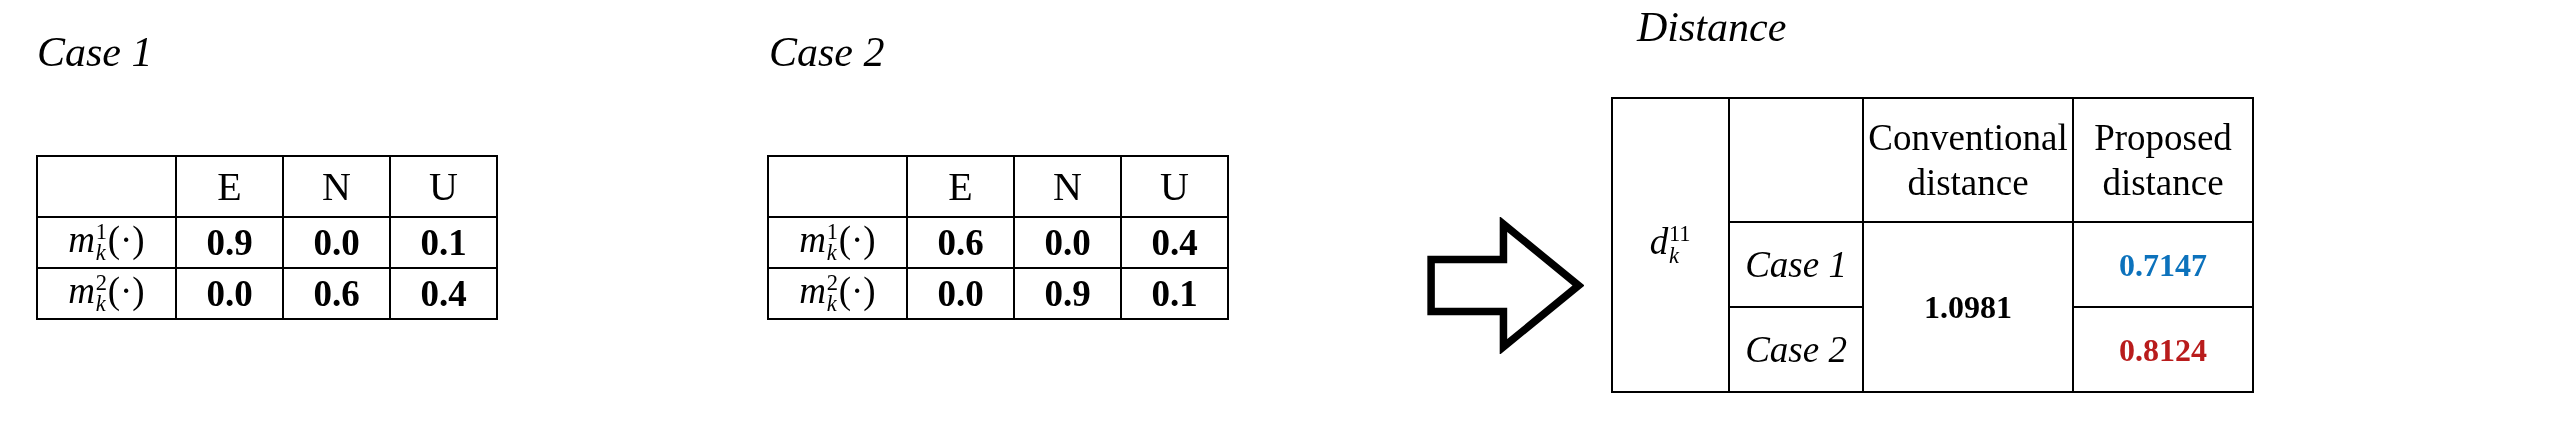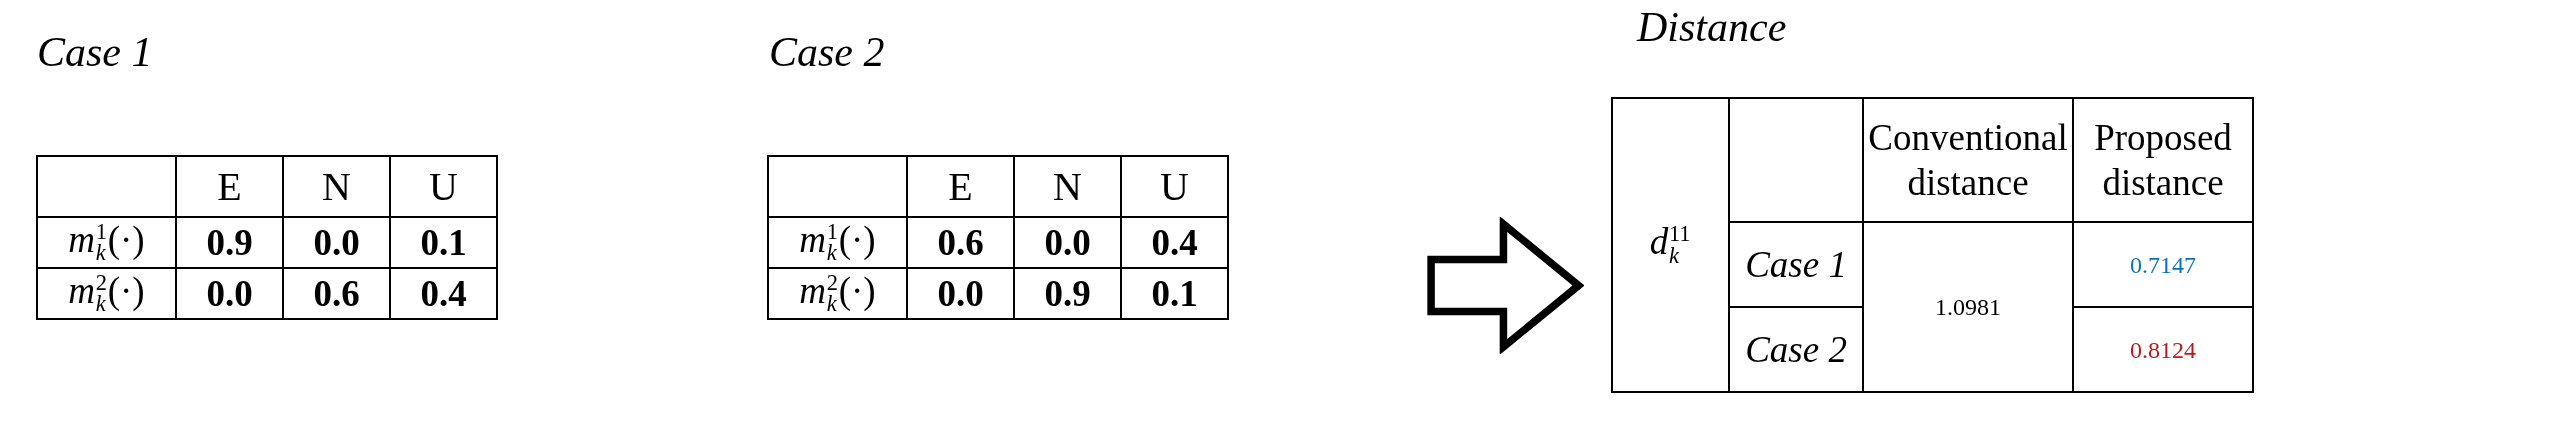--- a/index.html
+++ b/index.html
@@ -117,22 +117,22 @@
     font-style: normal;
     line-height: 1.22;
     display: block;
   }
   .case-cell {
     font-style: italic;
     font-size: 37px;
     line-height: 1;
   }
   .dist-value {
-    font-size: 24px;
-    font-weight: normal;
+    font-size: 32px;
+    font-weight: bold;
     line-height: 1;
   }
   .dist-value.blue { color: #0C72BC; }
   .dist-value.red  { color: #b91c1c; }
 </style>
 </head>
 <body>
 
 <div id="figure">
 

